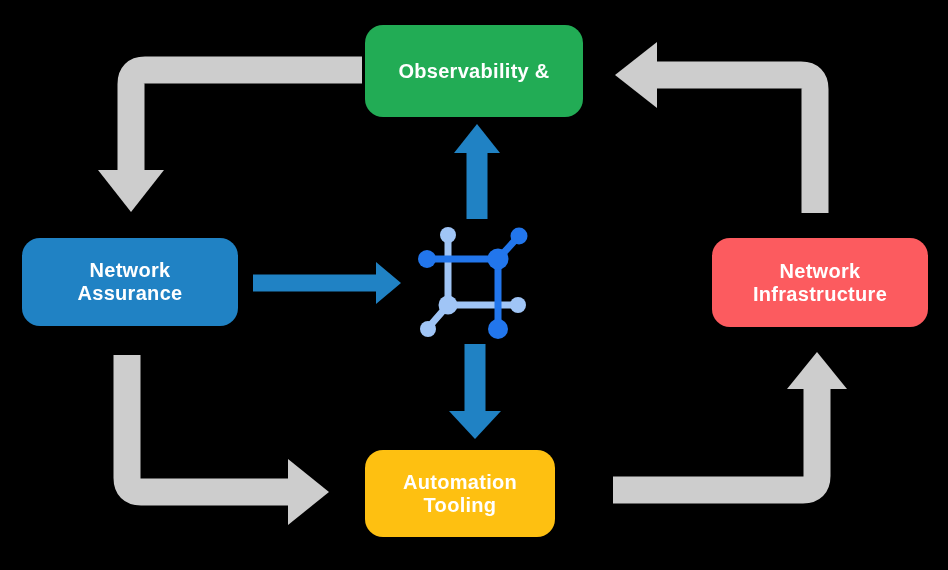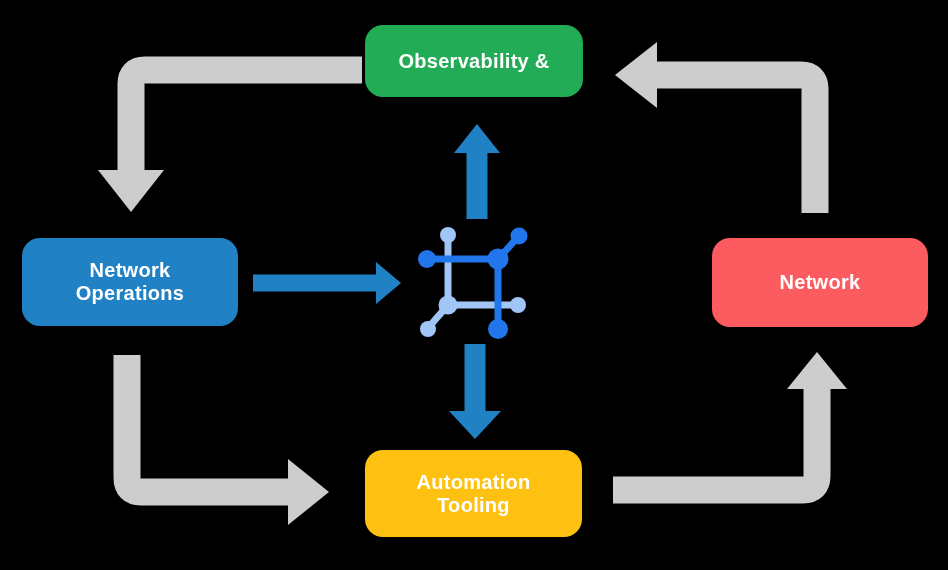--- a/index.html
+++ b/index.html
@@ -27,24 +27,24 @@
     flex-direction: column;
     align-items: center;
     justify-content: center;
     color: #ffffff;
     font-size: 20px;
     font-weight: 600;
     line-height: 23px;
     letter-spacing: 0.3px;
     text-align: center;
   }
-  .node-observability { left: 365px; top: 25px;  width: 218px; height: 72px; background: #22AC55; }
+  .node-observability { left: 365px; top: 25px;  width: 218px; height: 92px; background: #22AC55; }
   .node-operations    { left: 22px;  top: 238px; width: 216px; height: 88px; background: #2082C4; }
   .node-infrastructure{ left: 712px; top: 238px; width: 216px; height: 89px; background: #FC5B5F; }
-  .node-automation    { left: 365px; top: 450px; width: 217px; height: 87px; background: #FEC011; }
+  .node-automation    { left: 365px; top: 450px; width: 190px; height: 87px; background: #FEC011; }
 </style>
 </head>
 <body>
 
 <div class="canvas">
 
   <svg class="layer" width="948" height="570" viewBox="0 0 948 570" xmlns="http://www.w3.org/2000/svg">
 
     <g>
       <path d="M 362 70 H 145 Q 131 70 131 84 V 172" fill="none" stroke-width="27" stroke="#CDCDCD"></path>
@@ -102,25 +102,26 @@
       </g>
     </g>
   </svg>
 
   <div class="node-box node-observability">
     <span>Observability &amp;</span>
   </div>
 
   <div class="node-box node-operations">
     <span>Network</span>
-    <span>Operations</span>
+    <span>Assurance</span>
   </div>
 
   <div class="node-box node-infrastructure">
     <span>Network</span>
+    <span>Infrastructure</span>
   </div>
 
   <div class="node-box node-automation">
     <span>Automation</span>
     <span>Tooling</span>
   </div>
 
 </div>
 
 </body></html>

